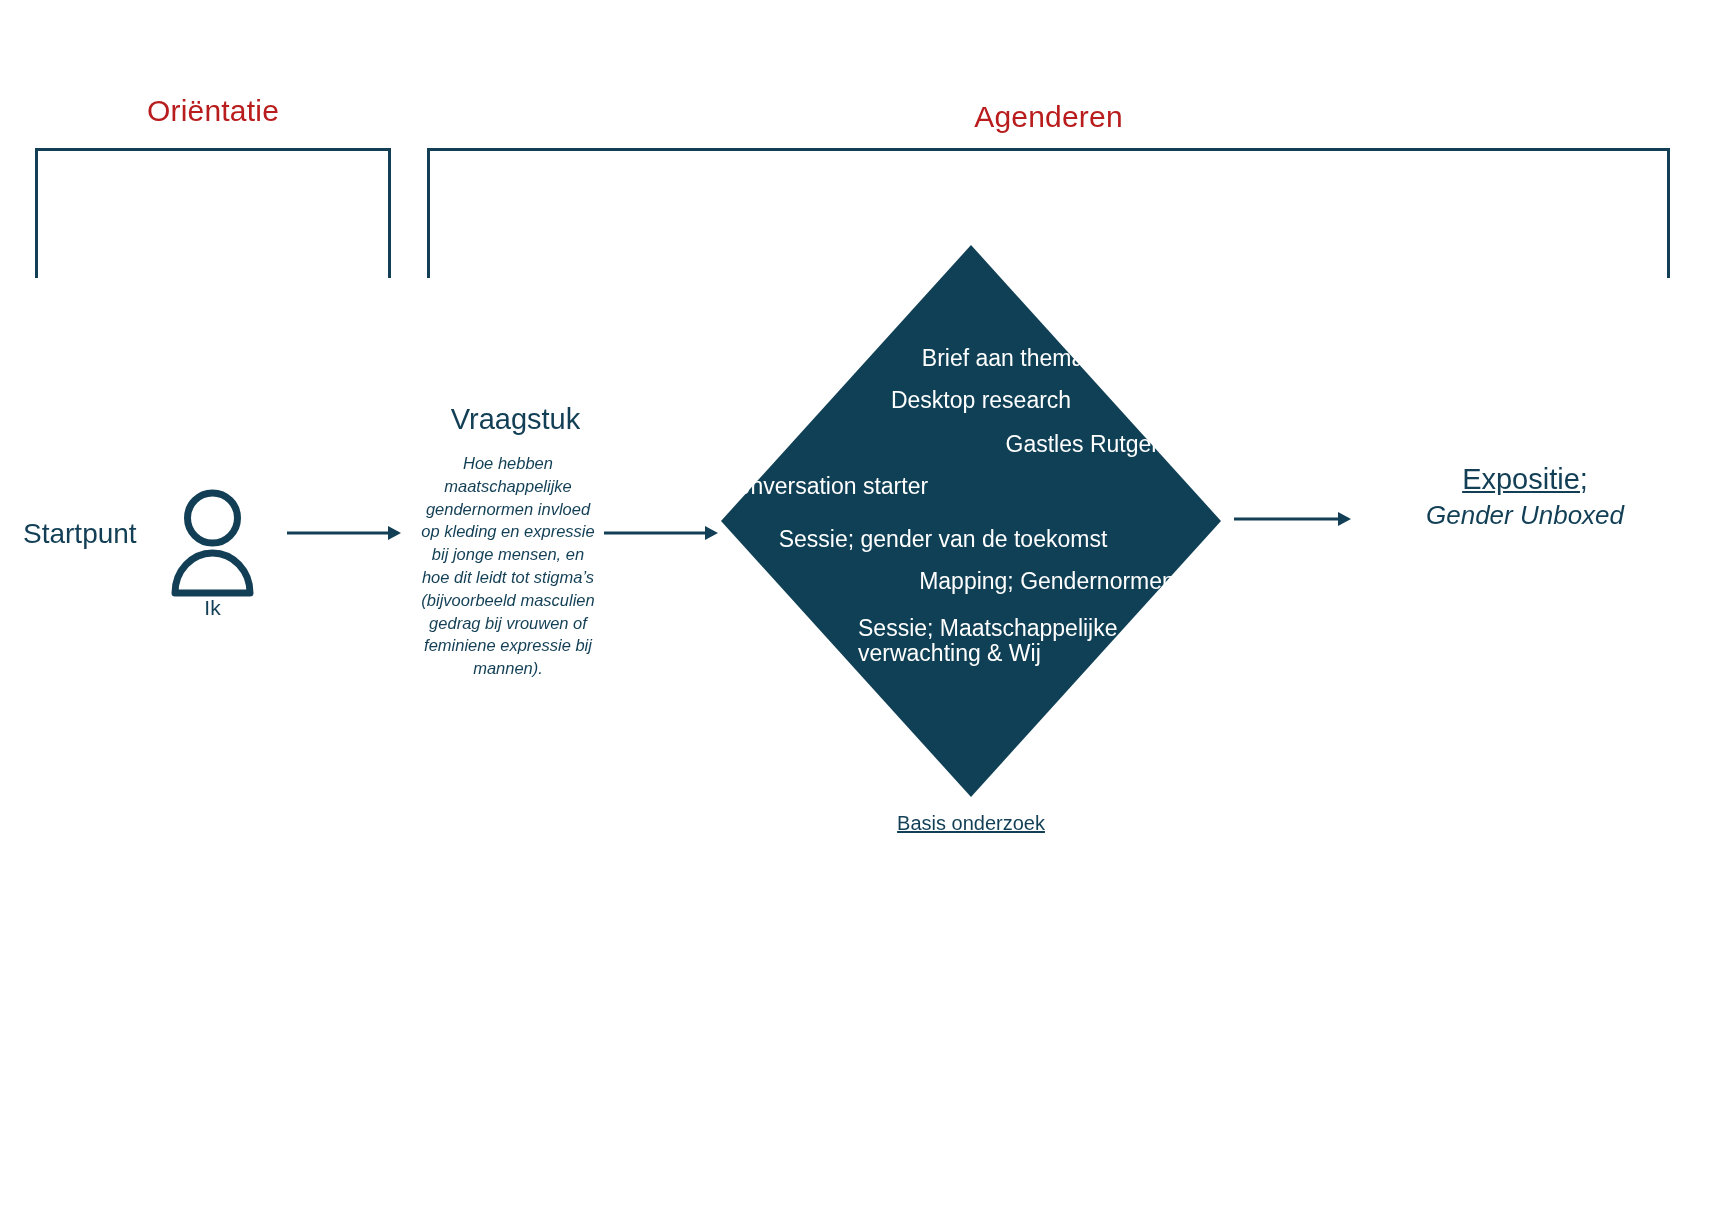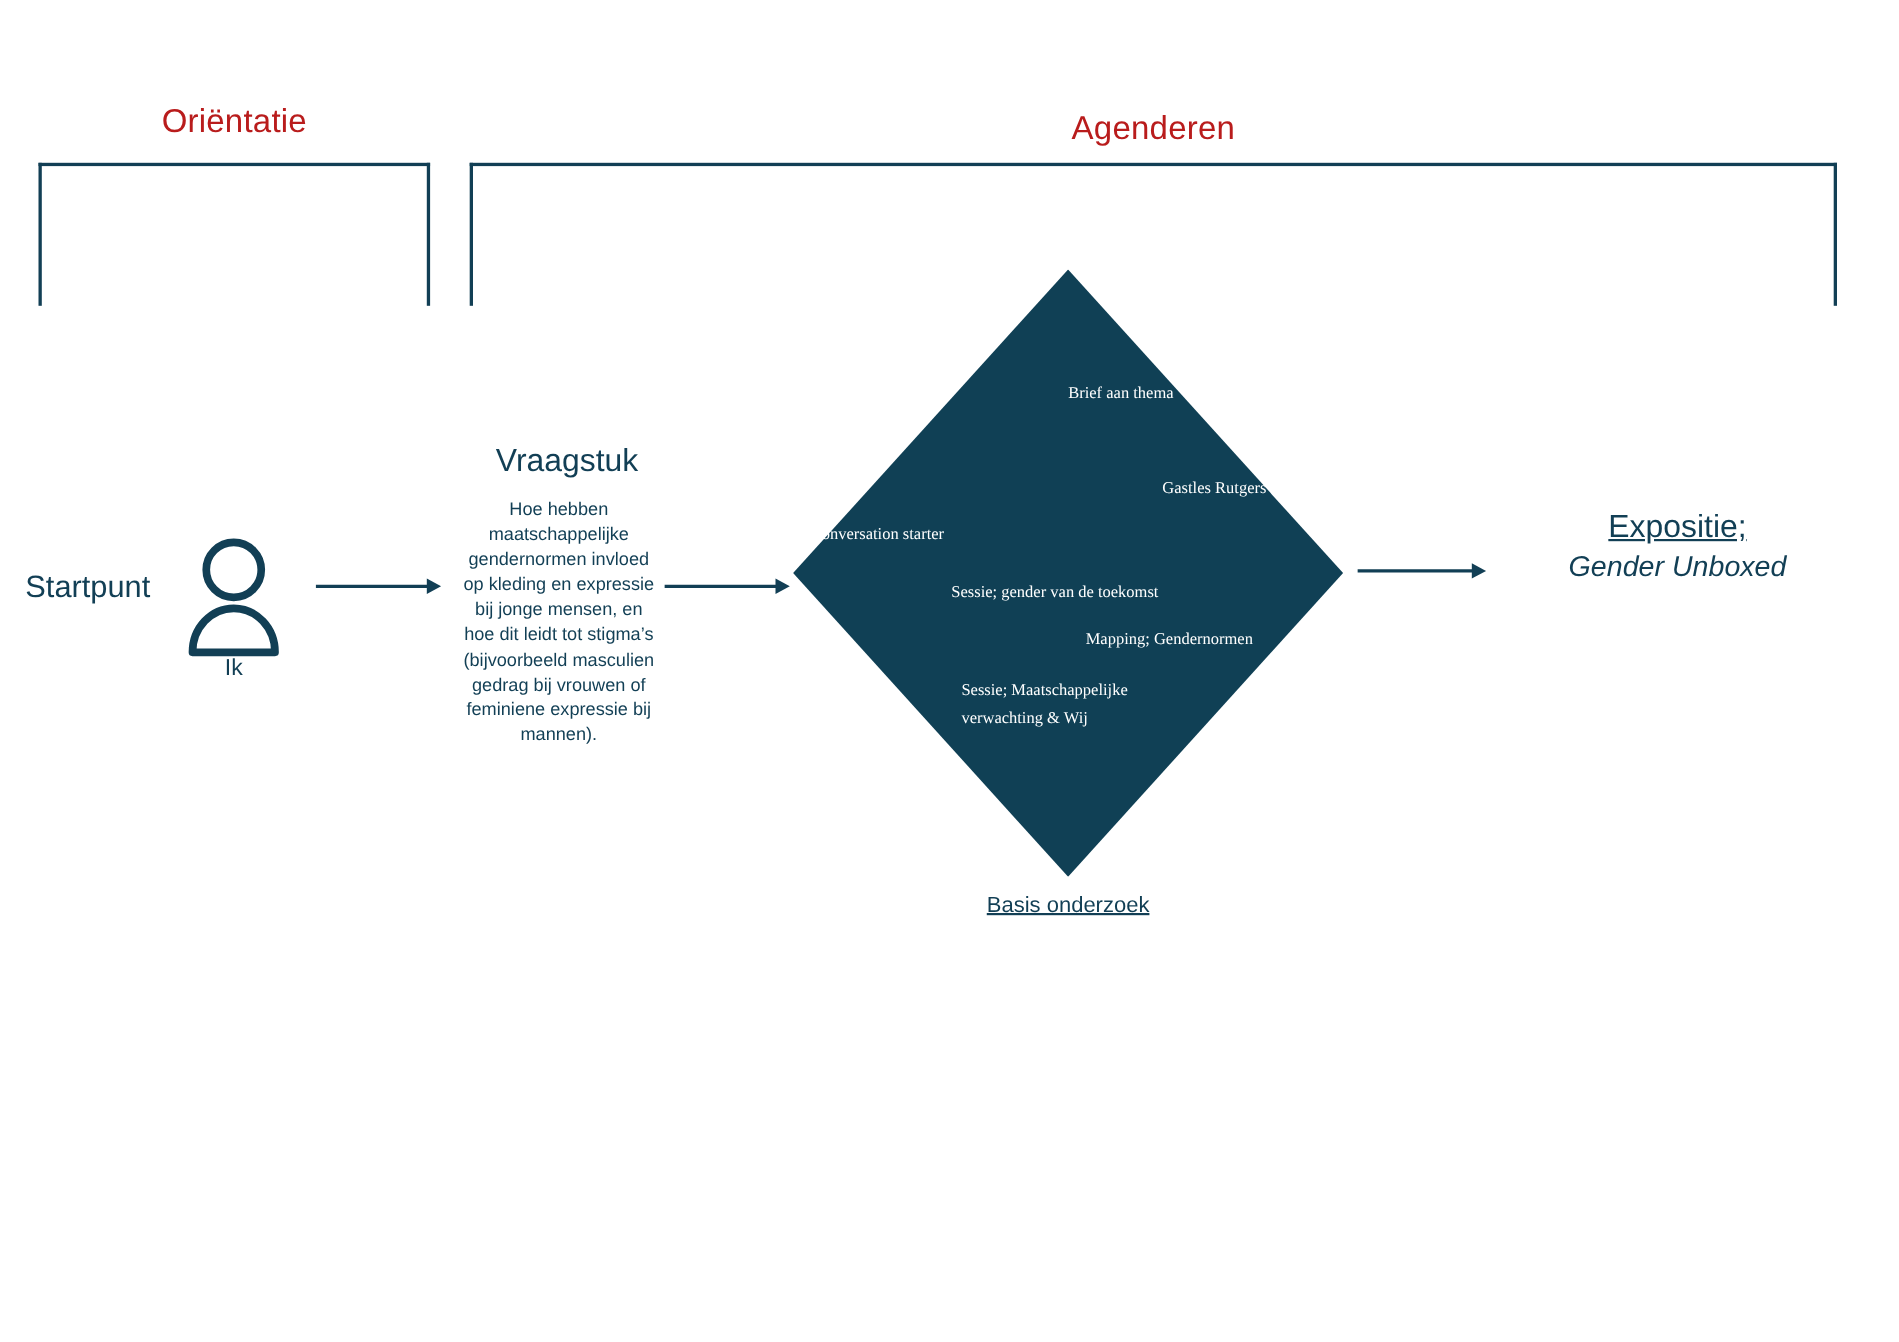--- a/index.html
+++ b/index.html
@@ -56,25 +56,24 @@
   }
   .italic{font-style:italic;}
 
   
   .person-icon{position:absolute;}
 
   
   .diamond-wrap{position:absolute;}
   .diamond-shape{position:absolute;left:0;top:0;}
   .diamond-items{
-    position:absolute;left:16px;top:0;width:100%;height:100%;
+    position:absolute;left:0;top:0;width:100%;height:100%;
     color:#ffffff;
-    font-size:15px;
+    font-size:23px;
     line-height:25px;
-    font-family:Liberation Serif, serif;
   }
   .d-item{position:absolute;white-space:pre-line;}
 
   
   .arrow{position:absolute;}
 </style>
 </head>
 <body>
 
 <div class="stage">
@@ -98,35 +97,36 @@
 
   <div class="arrow" style="left:287px;top:523px;">
     <svg width="115" height="20" viewBox="0 0 115 20" aria-hidden="true">
       <line x1="0" y1="10" x2="102" y2="10" stroke="#123f55" stroke-width="3"></line>
       <polygon points="101,3 114,10 101,17" fill="#123f55"></polygon>
     </svg>
   </div>
 
   <div class="heading" style="left:403px;top:403px;width:225px;font-size:29px;">Vraagstuk</div>
 
-  <div class="paragraph" style="left:418px;top:452px;width:180px;">Hoe  hebben maatschappelijke gendernormen invloed op kleding en expressie bij jonge mensen, en hoe dit leidt tot stigma’s (bijvoorbeeld masculien gedrag bij vrouwen of feminiene expressie bij mannen).</div>
+  <div class="paragraph" style="left:418px;top:452px;width:180px;font-style:italic;">Hoe  hebben maatschappelijke gendernormen invloed op kleding en expressie bij jonge mensen, en hoe dit leidt tot stigma’s (bijvoorbeeld masculien gedrag bij vrouwen of feminiene expressie bij mannen).</div>
 
   <div class="arrow" style="left:604px;top:523px;">
     <svg width="115" height="20" viewBox="0 0 115 20" aria-hidden="true">
       <line x1="0" y1="10" x2="102" y2="10" stroke="#123f55" stroke-width="3"></line>
       <polygon points="101,3 114,10 101,17" fill="#123f55"></polygon>
     </svg>
   </div>
 
   <div class="diamond-wrap" style="left:721px;top:245px;width:500px;height:552px;">
     <svg class="diamond-shape" width="500" height="552" viewBox="0 0 500 552" aria-hidden="true">
       <polygon points="250,0 500,276 250,552 0,276" fill="#104055"></polygon>
     </svg>
     <div class="diamond-items">
       <div class="d-item" style="left:0px;top:101px;width:500px;text-align:center;padding-left:64px;box-sizing:border-box;">Brief aan thema</div>
+      <div class="d-item" style="left:0px;top:143px;width:500px;text-align:center;padding-left:20px;box-sizing:border-box;">Desktop research</div>
       <div class="d-item" style="left:0px;top:187px;width:500px;text-align:center;padding-left:234px;box-sizing:border-box;">Gastles Rutgers</div>
       <div class="d-item" style="left:0px;top:229px;width:500px;text-align:left;padding-right:40px;box-sizing:border-box;">Conversation starter</div>
       <div class="d-item" style="left:0px;top:282px;width:500px;text-align:center;padding-right:56px;box-sizing:border-box;">Sessie; gender van de toekomst</div>
       <div class="d-item" style="left:0px;top:324px;width:500px;text-align:center;padding-left:152px;box-sizing:border-box;">Mapping; Gendernormen</div>
       <div class="d-item" style="left:0px;top:371px;width:500px;text-align:left;padding-left:137px;box-sizing:border-box;">Sessie; Maatschappelijke
 verwachting &amp; Wij</div>
     </div>
   </div>
 
   <div class="caption" style="left:821px;top:812px;width:300px;font-size:20px;text-decoration:underline;">Basis onderzoek</div>

